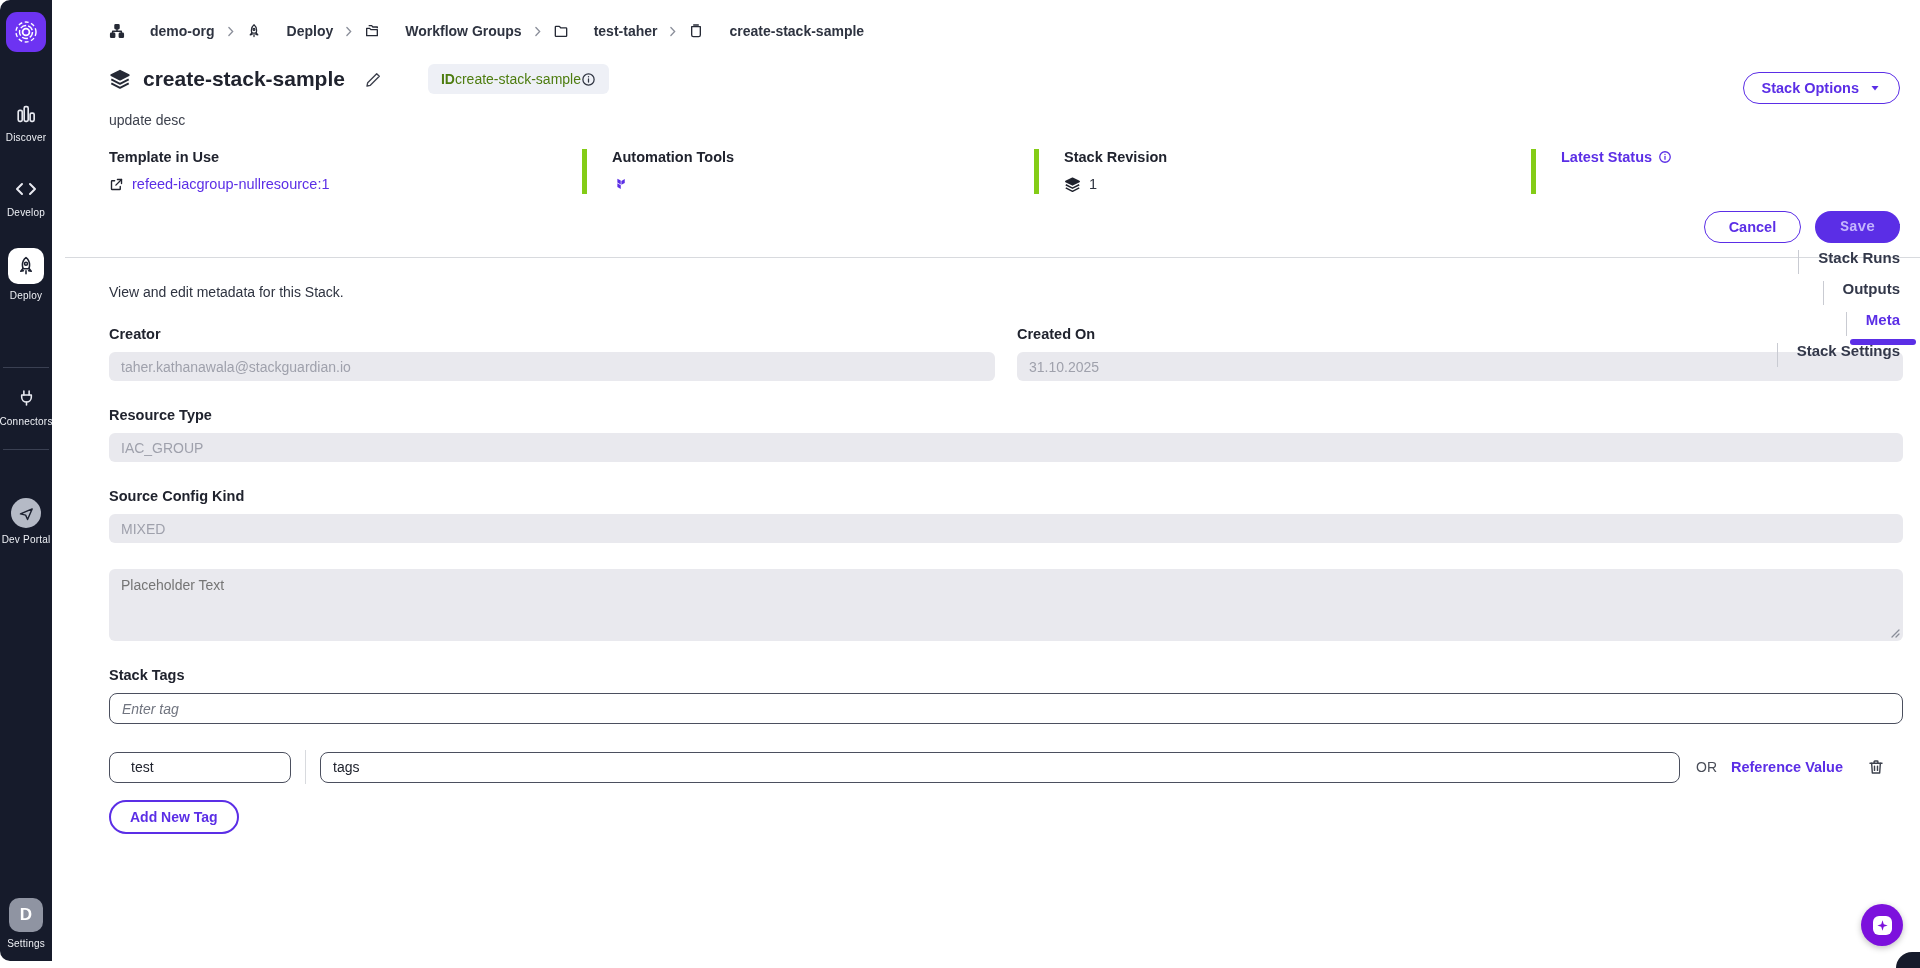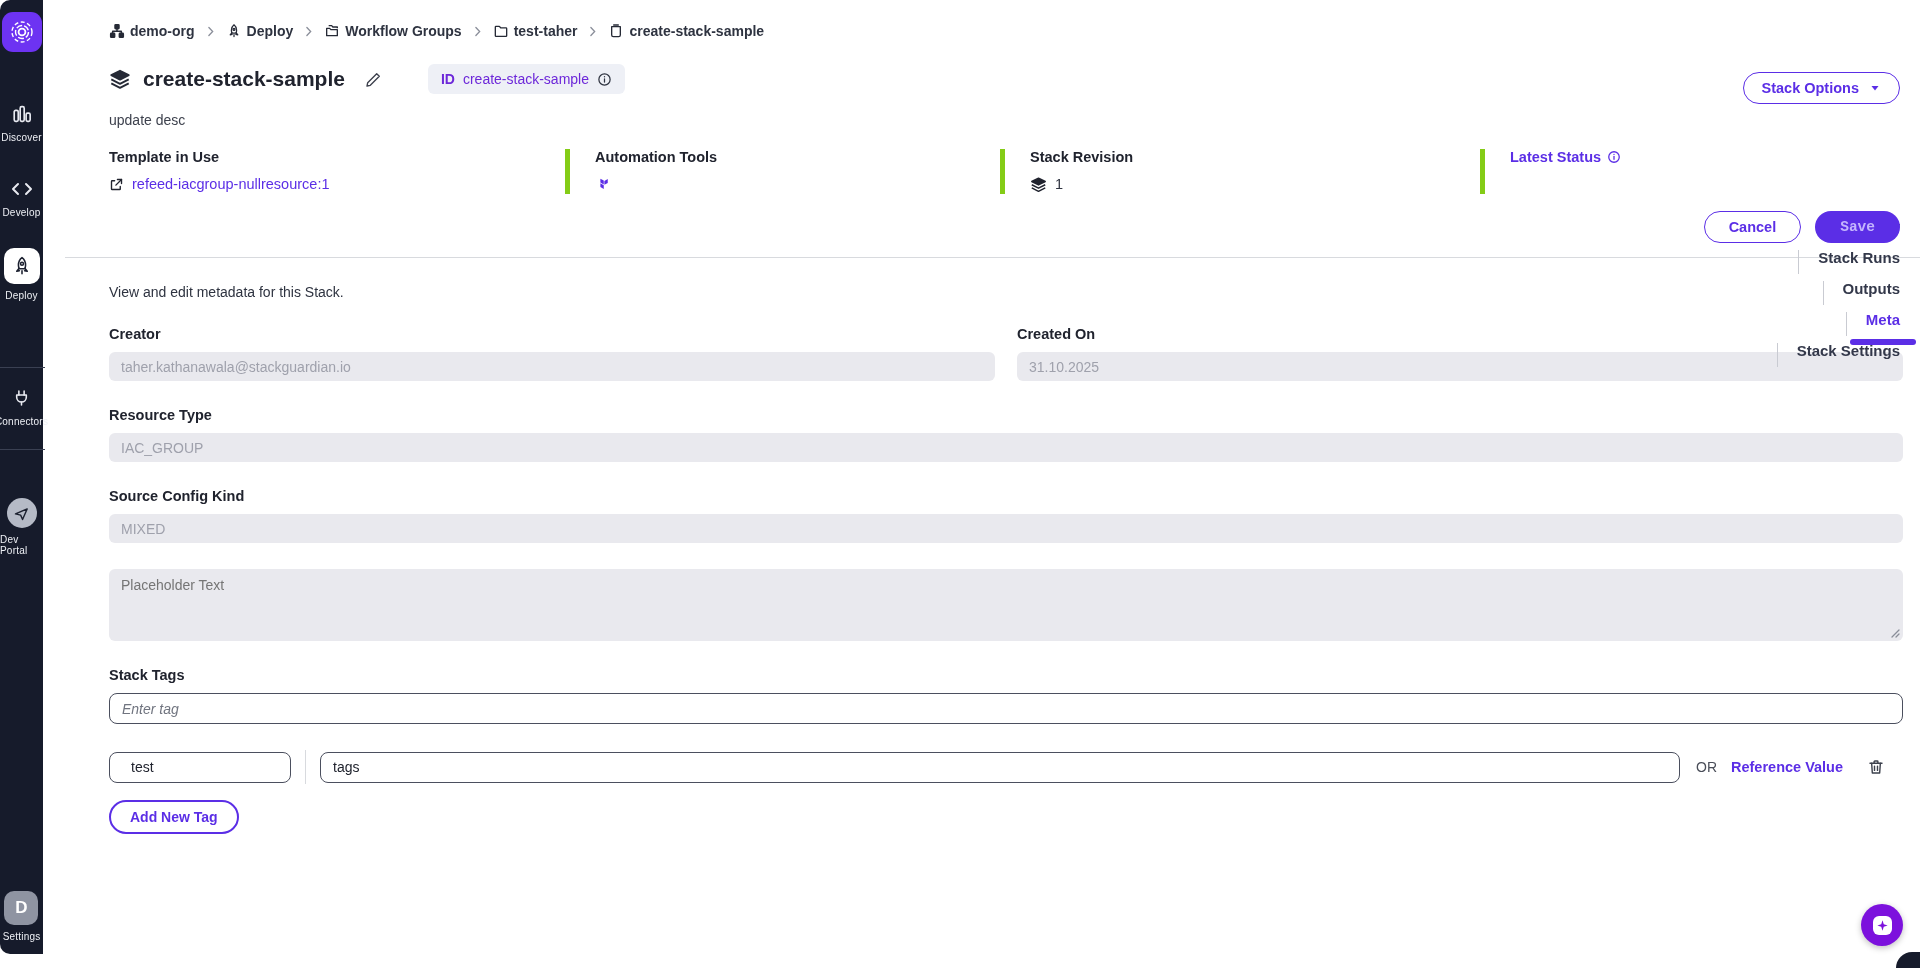--- a/index.html
+++ b/index.html
@@ -1,61 +1,61 @@
 <!DOCTYPE html>
 <html><head>
 <meta charset="utf-8">
 <style>
   * { margin:0; padding:0; box-sizing:border-box; }
   html,body { width:1920px; height:968px; overflow:hidden; background:#fff;
     font-family:"Liberation Sans","DejaVu Sans",sans-serif; color:#262a36; }
 
   
-  .sidebar { position:fixed; left:0; top:0; bottom:14px; width:43px; background:#161b2b;
+  .sidebar { position:fixed; left:0; top:0; bottom:7px; width:52px; background:#161b2b;
     display:flex; flex-direction:column; align-items:center; border-radius:10px 0 0 10px; z-index:5; }
   .logo-btn { width:40px; height:40px; margin-top:12px; border-radius:11px; background:#6d33f2;
     display:flex; align-items:center; justify-content:center; cursor:pointer; }
   .nav-item { display:flex; flex-direction:column; align-items:center; gap:6px; cursor:pointer; }
   .nav-item .nav-label { font-size:10px; color:#eef0f5; letter-spacing:.2px; }
   .nav-icon { width:24px; height:24px; color:#e8eaf1; display:flex; align-items:center; justify-content:center; }
   .nav-active-box { width:36px; height:36px; background:#fff; border-radius:10px;
     display:flex; align-items:center; justify-content:center; color:#1c2130; }
   .side-divider { width:46px; height:1px; background:#3a4052; }
   .devportal-circle { width:30px; height:30px; border-radius:50%; background:#b5bac6;
     display:flex; align-items:center; justify-content:center; color:#1c2130; }
   .profile-box { width:34px; height:34px; border-radius:10px; background:#8f94a2; color:#fff;
     font-weight:bold; font-size:17px; display:flex; align-items:center; justify-content:center; }
 
   
   .main { margin-left:65px; height:100%; position:relative; }
 
   .breadcrumb { display:flex; align-items:center; gap:9px; padding:23px 20px 0 44px;
     font-size:14px; font-weight:700; color:#2e3340; }
-  .crumb { display:flex; align-items:flex-end; gap:5px; cursor:pointer; }
+  .crumb { display:flex; align-items:flex-end; gap:25px; cursor:pointer; }
   .crumb-icon { width:16px; height:16px; color:#262a36; }
   .crumb-sep { color:#8a8e99; display:flex; }
 
   .title-row { display:flex; align-items:center; gap:12px; margin:25px 20px 0 44px; }
   .title-stack-icon { width:22px; height:22px; color:#262a36; }
   .page-title { font-size:21px; font-weight:700; color:#20232e; }
   .pencil-icon { width:17px; height:17px; color:#3d414d; margin-left:8px; cursor:pointer; }
   .id-badge { margin-left:34px; background:#eef0f6; border-radius:6px; padding:7px 13px;
-    display:flex; align-items:center; gap:8px; font-size:14px; color:#6d28d9; }
+    display:flex; align-items:center; font-size:14px; color:#4d7c0f; }
   .id-badge b { font-weight:700; }
   .badge-info-icon { width:15px; height:15px; color:#2e3340; cursor:pointer; }
 
   .stack-options-btn { position:absolute; right:20px; top:72px; border:1.7px solid var(--accent);
     color:var(--accent); background:#fff; border-radius:17px; padding:7px 18px; font-size:14.5px;
     font-weight:700; display:flex; align-items:center; gap:10px; cursor:pointer;
     font-family:inherit; }
   .caret-down { width:12px; height:12px; }
 
   .desc-text { margin:18px 20px 0 44px; font-size:14px; color:#3d414d; }
 
-  .info-row { display:flex; margin-top:21px; }
+  .info-row { display:flex; margin-top:21px;gap:17px; }
   .info-col { padding:0 20px 0 25px; }
   .info-col.c1 { width:500px; padding-left:44px; }
   .info-col.c2 { width:435px; }
   .info-col.c3 { width:480px; }
   .info-col.c4 { flex:1; }
   .info-col + .info-col { border-left:5px solid #84cc16; }
   .info-label { font-size:14.5px; font-weight:700; color:#20232e; }
   .info-label.purple { color:var(--accent); display:flex; align-items:center; gap:6px; cursor:pointer; }
   .info-value { margin-top:9px; display:flex; align-items:center; gap:8px; font-size:14.5px; color:#2e3340; min-height:20px; }
   .tpl-link { color:var(--accent); cursor:pointer; text-decoration:none; }

